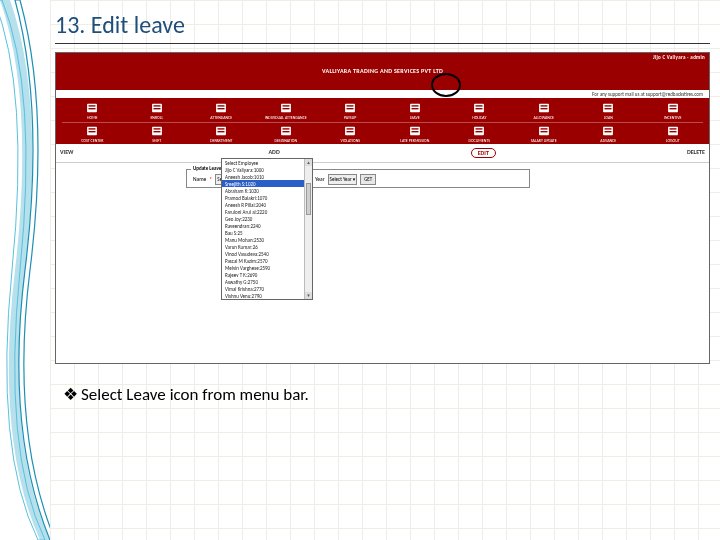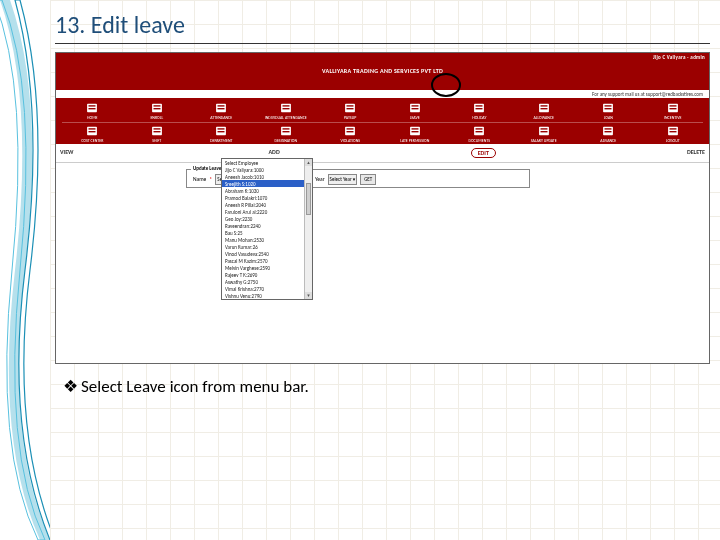--- a/index.html
+++ b/index.html
@@ -50,21 +50,21 @@
 .dropdown-open{position:absolute;left:165px;top:105px;width:90px;border:1px solid #666;background:#fff;font-size:5px;max-height:140px;overflow:hidden}
 .dropdown-open .opt{padding:.5px 3px;white-space:nowrap;overflow:hidden;color:#222}
 .dropdown-open .opt.hi{background:#2b5fc7;color:#fff}
 
 .scrollbar{position:absolute;right:0;top:0;bottom:0;width:7px;background:#eee;border-left:1px solid #bbb}
 .scrollbar .thumb{position:absolute;left:1px;right:1px;top:24px;height:30px;background:#cfcfcf;border:1px solid #999}
 .scrollbar .arr{position:absolute;left:0;right:0;height:7px;font-size:5px;text-align:center;color:#555;background:#ddd;line-height:7px}
 .scrollbar .up{top:0}.scrollbar .down{bottom:0}
 
 
-.bullets{margin:12px 0 0 8px;font-size:17px;color:#000}
+.bullets{margin:20px 0 0 8px;font-size:17px;color:#000}
 .bullets div{margin:3px 0}
 .bullets .b{display:inline-block;width:18px}
 </style>
 </head>
 <body>
 
 <div class="grid-bg"></div>
 
 <div class="swoosh">
   <svg viewBox="0 0 70 540" preserveAspectRatio="none">

